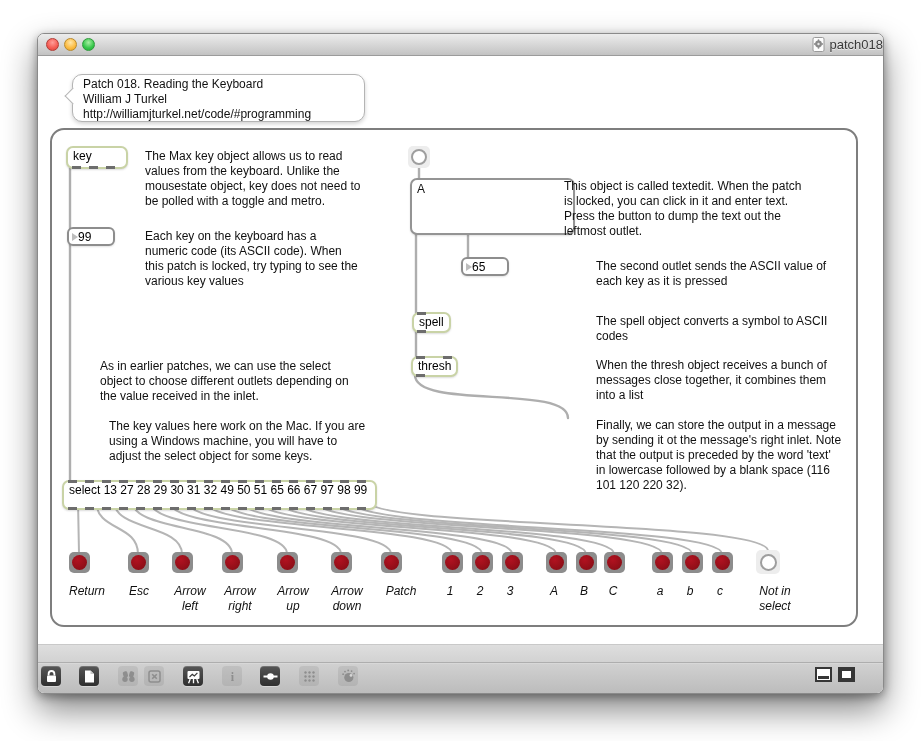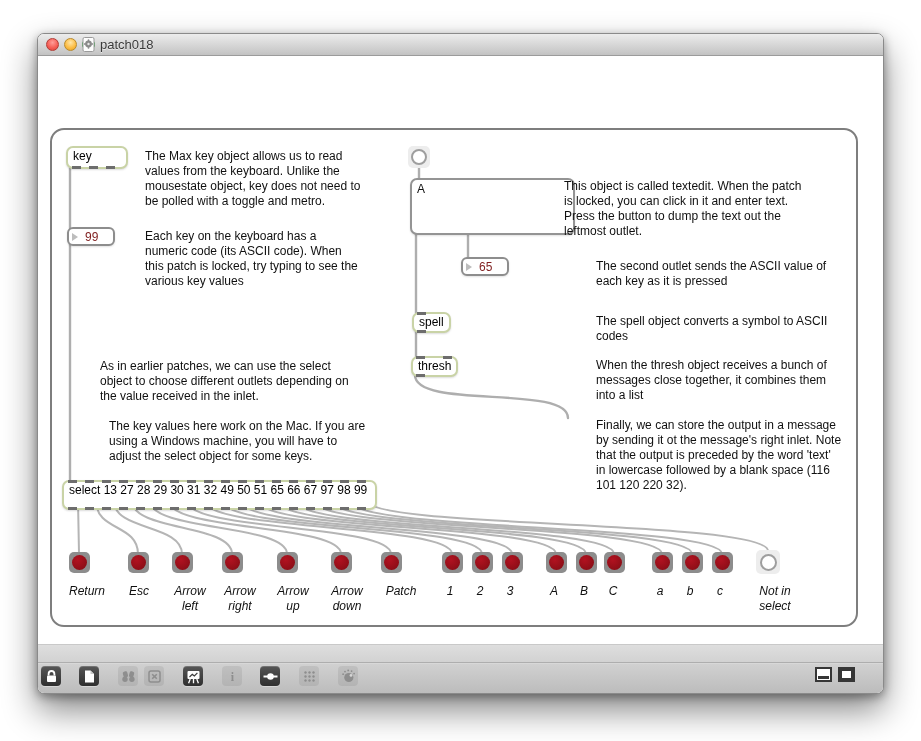--- a/index.html
+++ b/index.html
@@ -18,21 +18,21 @@
   .titlebar {
     position:absolute; left:0; top:0; right:0; height:22px;
     background:linear-gradient(#ececec,#c9c9c9 85%,#c2c2c2);
     border-bottom:1px solid #9b9b9b; border-radius:6px 6px 0 0;
   }
   .tl { position:absolute; top:4px; width:13px; height:13px; border-radius:50%; }
   .tl.red    { left:8px;  background:radial-gradient(circle at 50% 32%,#ff9d98,#f45b52 60%,#d7423c); border:1px solid #b23c36;}
   .tl.yellow { left:26px; background:radial-gradient(circle at 50% 32%,#ffe6a8,#fcbb40 60%,#e0a02c); border:1px solid #b98a2b;}
   .tl.green  { left:44px; background:radial-gradient(circle at 50% 32%,#a6eea2,#35c749 60%,#27a73a); border:1px solid #2f9a3c;}
   .titletext {
-    position:absolute; top:3px; left:0; right:0; text-align:left;
+    position:absolute; top:3px; left:0; right:0; text-align:right;
     font-size:13px; color:#3a3a3a; text-shadow:0 1px 0 rgba(255,255,255,.6);margin-left:44px;
   }
   .titletext .docicon { display:inline-block; vertical-align:-3px; margin-right:5px; }
   .toolbar {
     position:absolute; left:0; bottom:0; right:0; height:49px;
     background:linear-gradient(#dedede,#bcbcbc);
     border-top:1px solid #c9c9c9; border-radius:0 0 6px 6px;
   }
   .toolbar .groove { position:absolute; left:0; right:0; top:17px; height:1px; background:#aeaeae; box-shadow:0 1px 0 #d8d8d8; }
   .tbtn {
@@ -69,21 +69,21 @@
     box-shadow:0 1px 2px rgba(0,0,0,.14);
   }
   .obj .dash-b, .obj .dash-t {
     position:absolute; left:4px; right:4px; height:3px;
     background:repeating-linear-gradient(90deg,#6d6d6d 0 9px,transparent 9px 17px);
   }
   .obj .dash-b { bottom:-2px; } .obj .dash-t { top:-2px; }
   .tab { position:absolute; width:9px; height:3px; background:#6d6d6d; }
   .numbox {
     position:absolute; background:#fff; border:2px solid #8d8d8d; border-radius:6px;
-    font-size:12px; padding:0 4px 0 3px; color:#7f1d1d; display:flex; align-items:center; gap:7px;
+    font-size:12px; padding:0 4px 0 3px; color:#000000; display:flex; align-items:center; gap:0;
     box-shadow:0 1px 2px rgba(0,0,0,.12);
   }
   .numbox .tri { width:0; height:0; border-top:4.5px solid transparent; border-bottom:4.5px solid transparent; border-left:6px solid #bdbdbd; }
   .textedit {
     position:absolute; left:410px; top:178px; width:165px; height:57px;
     background:#fff; border:2px solid #949494; border-radius:7px;
     font-size:12px; padding:2px 5px; box-shadow:0 1px 2px rgba(0,0,0,.12);
   }
   .msgbox {
     position:absolute; left:413px; top:417px; width:166px; height:21px;
@@ -191,20 +191,23 @@
             <circle cx="15.1" cy="6.6" r="0.9"></circle>
           </svg>
       </div>
       <div class="winbtn split" style="left:777px">
           <div class="strip"></div>
         </div>
       <div class="winbtn solid" style="left:800px"></div>
     </div>
   </div>
 
+  <div class="bubble">Patch 018. Reading the Keyboard
+William J Turkel
+http://williamjturkel.net/code/#programming</div>
 
   <div class="panel"></div>
 
   <svg class="cords">
     <g stroke="#aeaeae" stroke-width="2.4" fill="none" stroke-linecap="round">
       <path d="M70,168 L70,228"></path>
       <path d="M70,244 L70,481"></path>
       <path d="M419,165 L419,180"></path>
       <path d="M416,234 L416,313"></path>
       <path d="M468,234 L468,258"></path>

